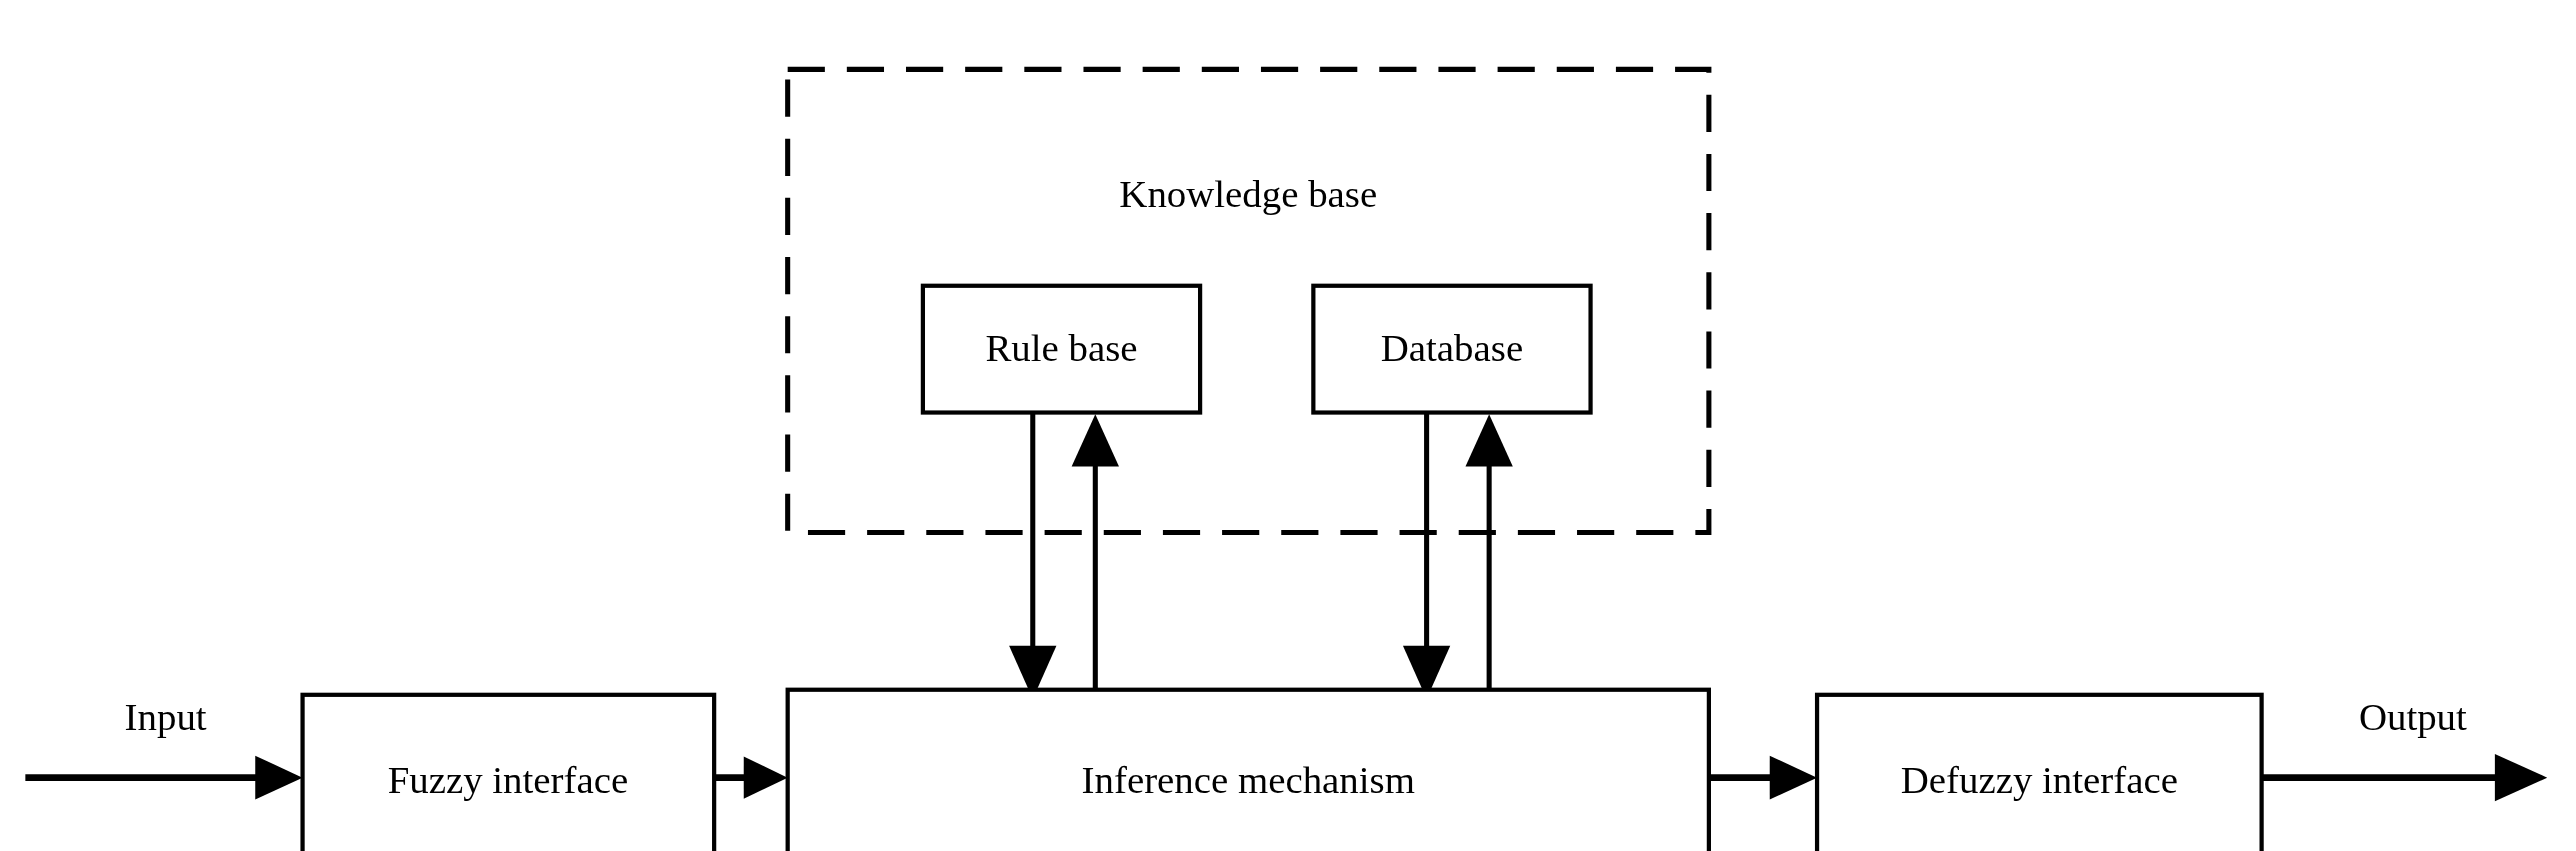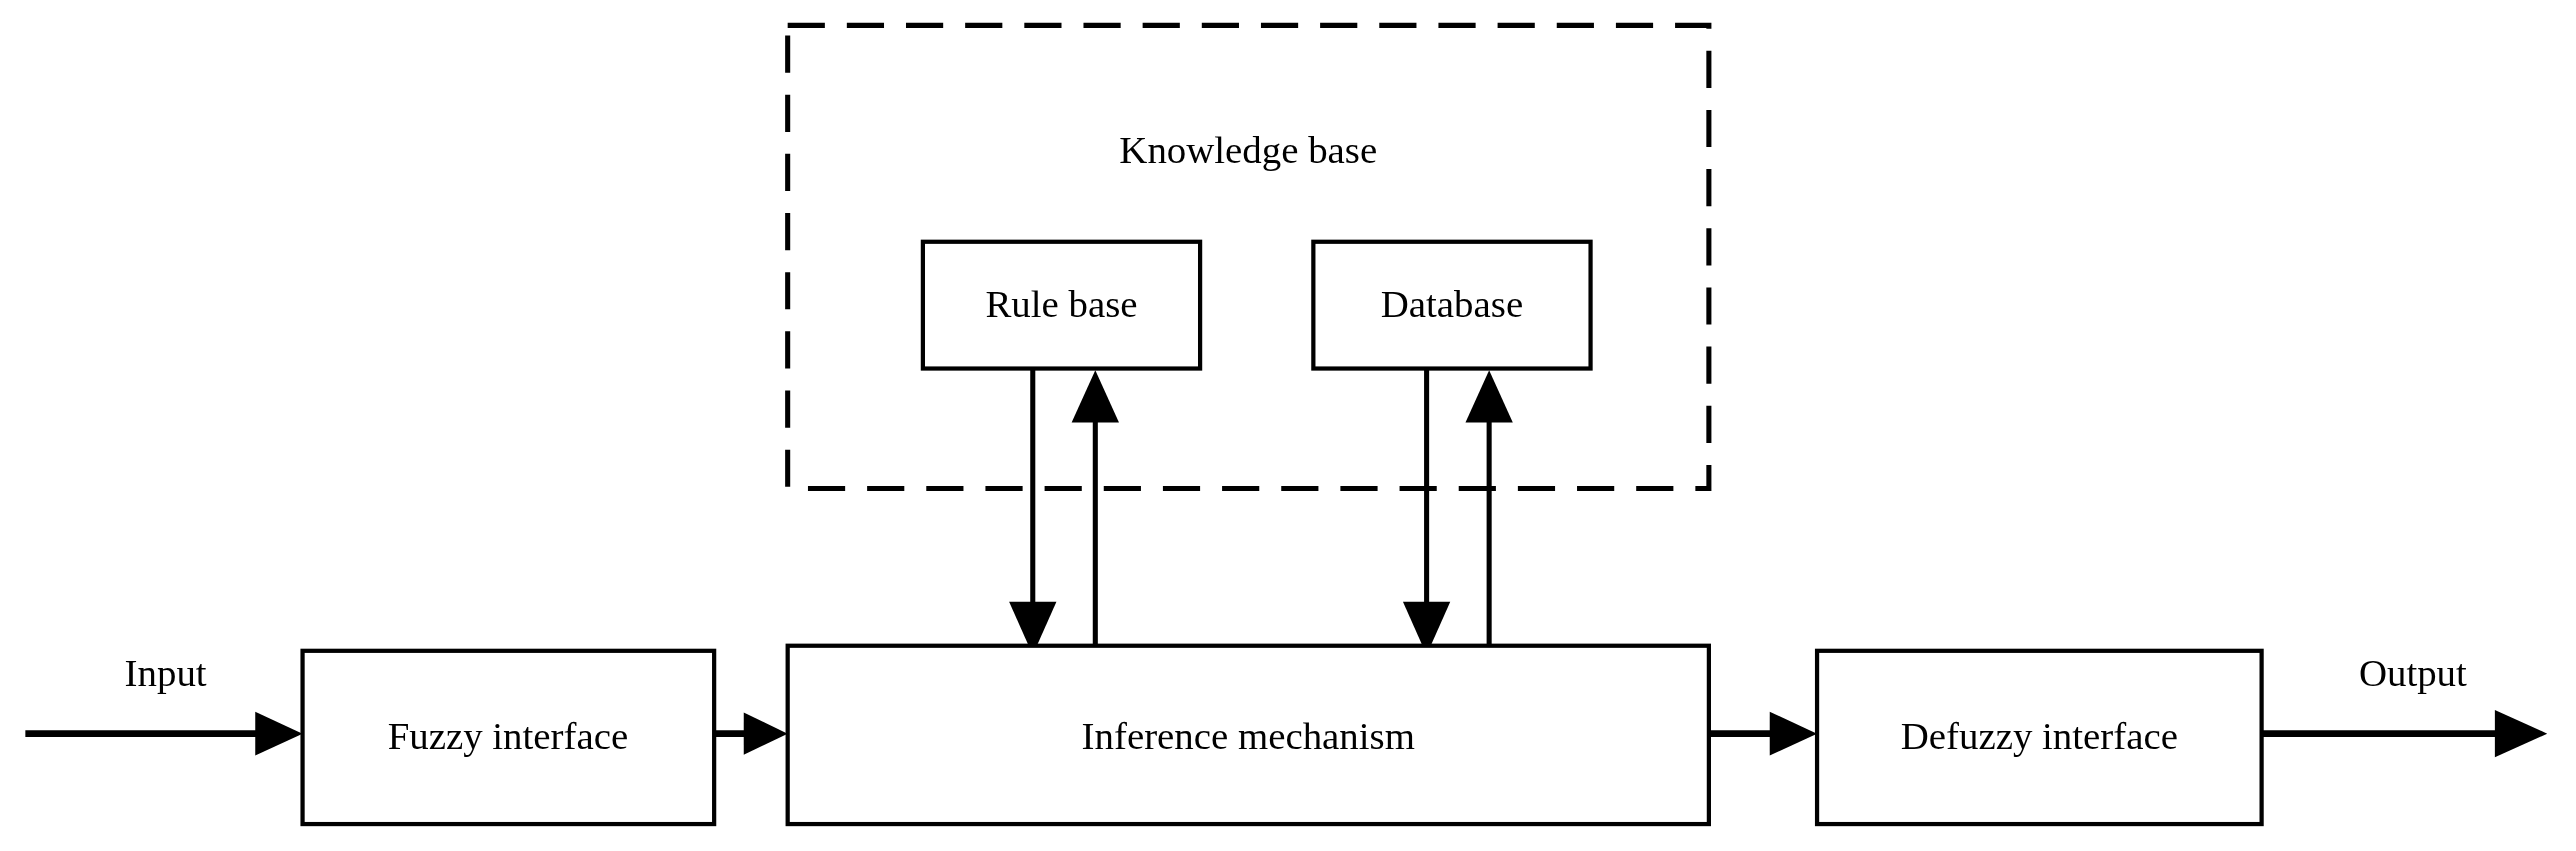--- a/index.html
+++ b/index.html
@@ -11,20 +11,21 @@
     width: 2576px;
     height: 852px;
     overflow: hidden;
     font-family: "Liberation Serif", "DejaVu Serif", serif;
   }
   #diagram-root {
     position: relative;
     width: 2576px;
     height: 672px;
     background: #ffffff;
+    margin-top: 44px;
   }
   svg#diagram-canvas {
     position: absolute;
     top: 0;
     left: 0;
     width: 2576px;
     height: 852px;
     display: block;
   }
   .box-rect {

